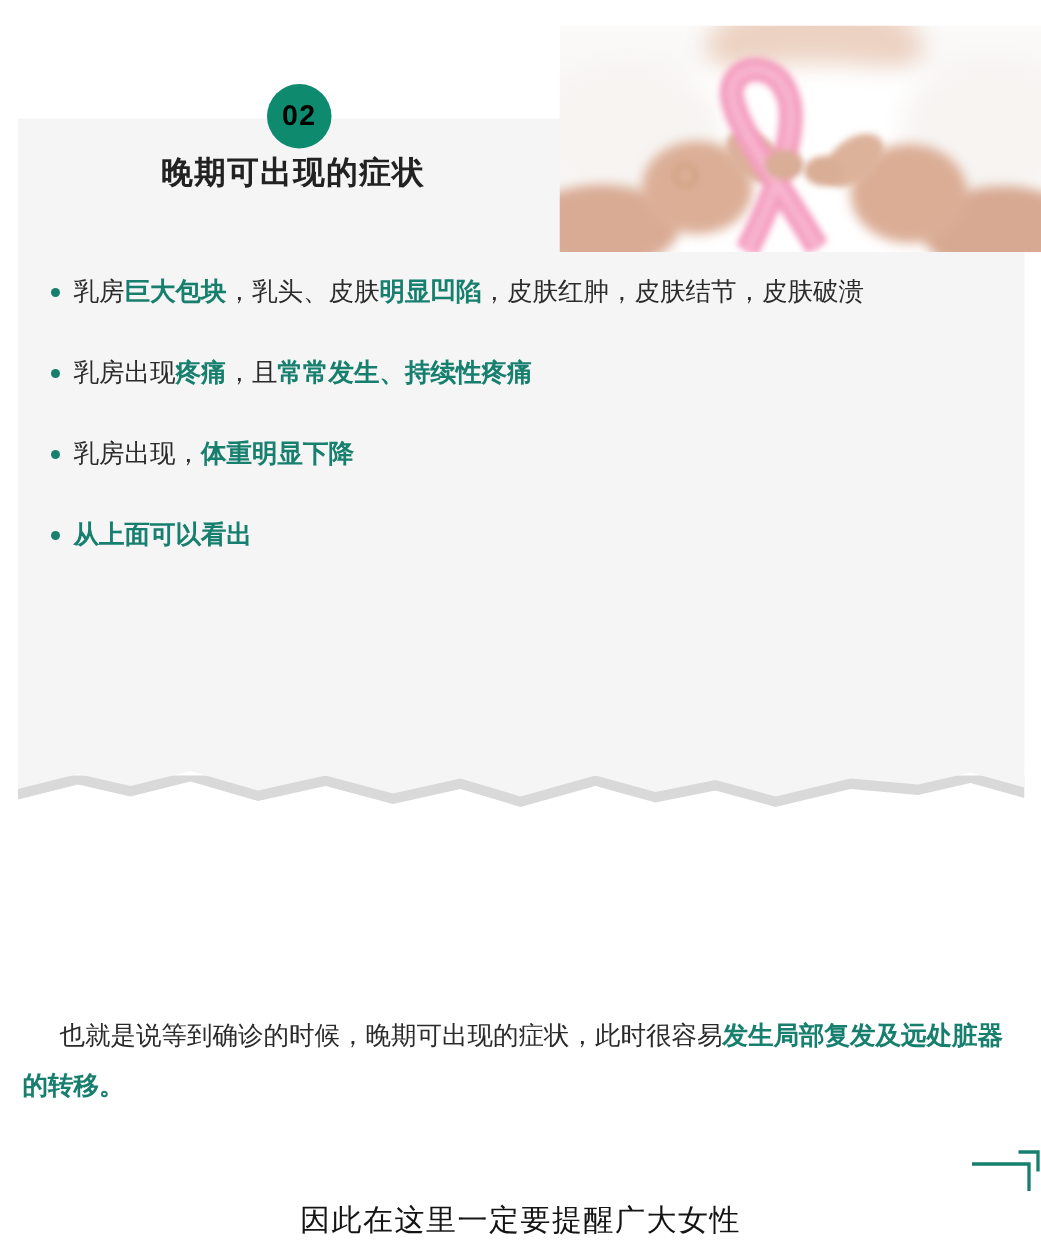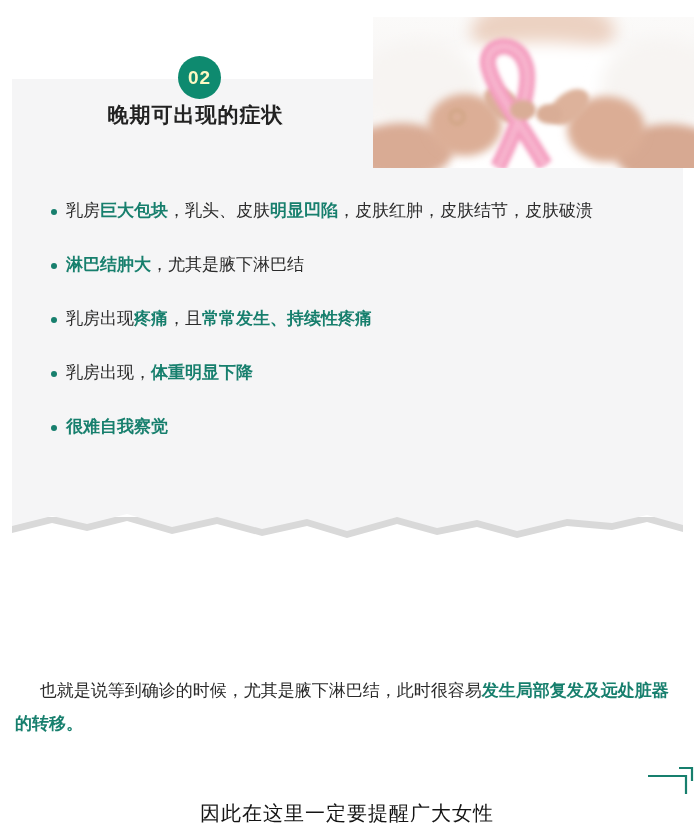--- a/index.html
+++ b/index.html
@@ -8,28 +8,28 @@
 
   
   .photo{position:absolute;left:373px;top:17px;width:321px;height:151px;overflow:hidden;}
 
   
   .card{position:absolute;left:12px;top:79px;width:671px;height:431px;background:#f5f5f6;}
   .torn{position:absolute;left:12px;top:510px;width:671px;height:42px;display:block;}
 
   
   .badge{position:absolute;left:178px;top:56px;width:43px;height:43px;border-radius:50%;
-         background:#0e8a6f;color:#fef9c3;font-weight:700;font-size:19px;line-height:43px;
+         background:#0e8a6f;color:#000000;font-weight:700;font-size:19px;line-height:43px;
          text-align:center;letter-spacing:1px;z-index:3;}
   .title{position:absolute;left:12px;top:98px;width:361px;margin:3px;text-align:center;
          font-size:21px;font-weight:700;color:#222222;letter-spacing:1px;z-index:3;}
 
   
-  .bullets{position:absolute;left:34px;top:184px;width:640px;margin:17px;padding:0;
-           list-style:none;z-index:2;font-family:Liberation Mono, monospace;}
+  .bullets{position:absolute;left:34px;top:184px;width:640px;margin:0;padding:0;
+           list-style:none;z-index:2;}
   .bullets li{position:relative;padding-left:15px;margin-bottom:32px;font-size:17px;
               line-height:22px;color:#2b2b2b;white-space:nowrap;}
   .bullets li::before{content:"";position:absolute;left:0;top:8px;width:6px;height:6px;
               border-radius:50%;background:#177f6d;}
   .em{color:#177f6d;font-weight:700;}
 
   
   .para{position:absolute;left:15px;width:665px;margin:0;font-size:17px;line-height:33px;
         text-indent:1.45em;color:#2a2a2a;}
   .para-1{top:575px;}
@@ -88,27 +88,26 @@
       <ellipse cx="150" cy="93" rx="13" ry="10" fill="#d9ad96" filter="url(#b2)"></ellipse>
       <ellipse cx="176" cy="97" rx="13" ry="10" fill="#d9ad96" filter="url(#b2)"></ellipse>
     </svg>
   </div>
 
   <div class="badge">02</div>
   <h2 class="title">晚期可出现的症状</h2>
 
   <ul class="bullets">
       <li><span>乳房</span><span class="em">巨大包块</span><span>，乳头、皮肤</span><span class="em">明显凹陷</span><span>，皮肤红肿，皮肤结节，皮肤破溃</span></li>
-      <li><span class="em">淋巴结肿大</span><span>，尤其是腋下淋巴结</span></li>
       <li><span>乳房出现</span><span class="em">疼痛</span><span>，且</span><span class="em">常常发生、持续性疼痛</span></li>
       <li><span>乳房出现，</span><span class="em">体重明显下降</span></li>
-      <li><span class="em">很难自我察觉</span></li>
+      <li><span class="em">从上面可以看出</span></li>
     </ul>
 
-  <p class="para para-2"><span>也就是说等到确诊的时候，尤其是腋下淋巴结，此时很容易</span><span class="em">发生局部复发及远处脏器的转移。</span></p>
+  <p class="para para-2"><span>也就是说等到确诊的时候，晚期可出现的症状，此时很容易</span><span class="em">发生局部复发及远处脏器的转移。</span></p>
 
   <svg class="corner" viewBox="0 0 48 30">
     <path d="M2,10 H40 V28" fill="none" stroke="#177f6d" stroke-width="2.2"></path>
     <path d="M33,2 H46 V15" fill="none" stroke="#177f6d" stroke-width="2.2"></path>
   </svg>
 
   <div class="closing">因此在这里一定要提醒广大女性</div>
 
 </div>
 

